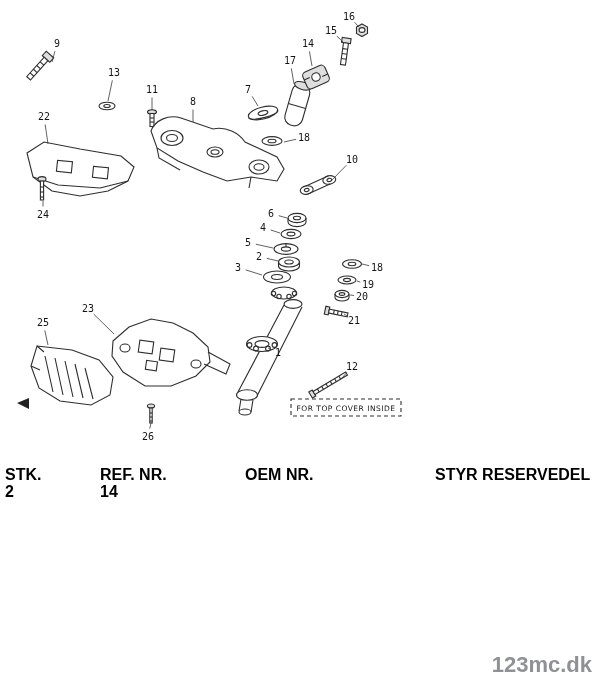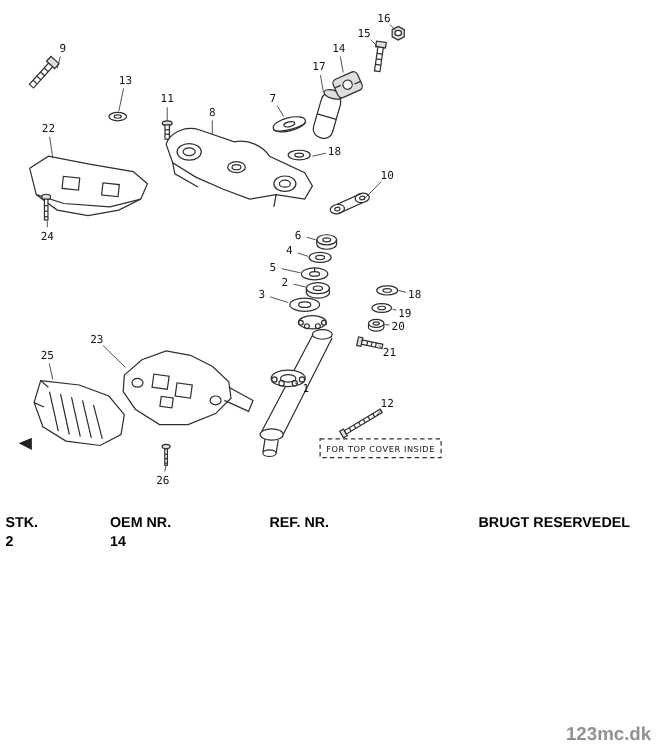--- a/index.html
+++ b/index.html
@@ -16,25 +16,25 @@
   #diagram-svg .shade { fill:#dedede; }
   #diagram-svg .dark  { fill:#222; stroke:none; }
   #diagram-svg .ln    { fill:none; }
   #diagram-svg .leader { stroke:#3a3a3a; stroke-width:0.8; }
   #diagram-svg .dashed { stroke-dasharray:4 3; fill:none; }
   .part-label { font:10px "DejaVu Sans Mono",monospace; fill:#141414; text-anchor:middle; }
   .note-text  { font:7.5px "DejaVu Sans",sans-serif; fill:#141414; text-anchor:middle; letter-spacing:.5px; }
 
   
   .parts-table { position:absolute; left:0; top:466px; width:100%;
-                 font-weight:700; font-size:13px; color:#000; }
+                 font-weight:700; font-size:16px; color:#000; }
   .t-row { display:grid; grid-template-columns:95px 145px 190px 1fr; padding-left:5px; line-height:17px; }
 
   
-  .watermark { position:absolute; right:8px; bottom:1px; font-weight:700; font-size:17px; color:#8f9194; }
+  .watermark { position:absolute; right:8px; bottom:1px; font-weight:700; font-size:22px; color:#8f9194; }
 </style>
 </head>
 <body>
 
 <div class="page">
 
   <svg id="diagram-svg" width="600" height="460" viewBox="0 0 600 460" xmlns="http://www.w3.org/2000/svg">
 
     <g transform="translate(46,59) rotate(42)">
       <rect x="-5" y="-6" width="10" height="6" class="shade"></rect>
@@ -288,23 +288,23 @@
         <text x="43" y="326" class="part-label">25</text>
         <text x="278" y="356" class="part-label">1</text>
         <text x="352" y="370" class="part-label">12</text>
         <text x="148" y="440" class="part-label">26</text>
       </g>
   </svg>
 
   <div class="parts-table">
     <div class="t-row t-head">
       <span>STK.</span>
+      <span>REF. NR.</span>
       <span>OEM NR.</span>
-      <span>REF. NR.</span>
-      <span>BRUGT RESERVEDEL</span>
+      <span>STYR RESERVEDEL</span>
     </div>
     <div class="t-row">
       <span>2</span>
       <span>14</span>
     </div>
   </div>
 
   <div class="watermark">123mc.dk</div>
 </div>
 

